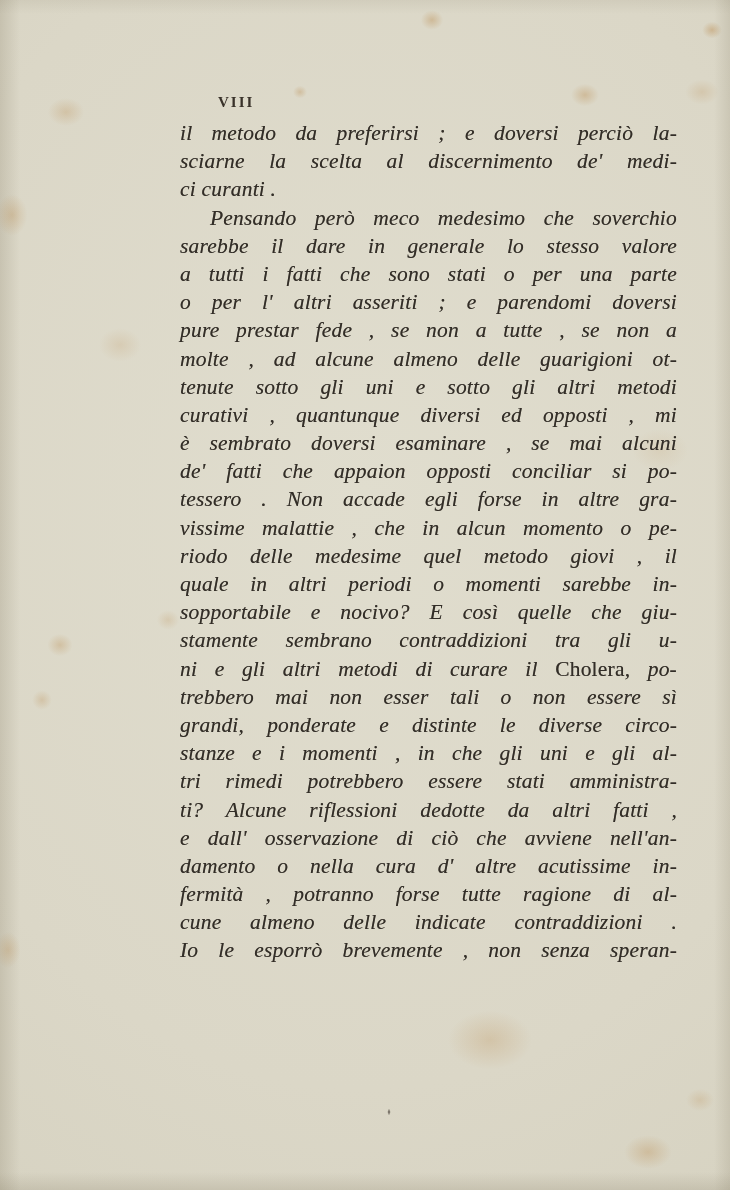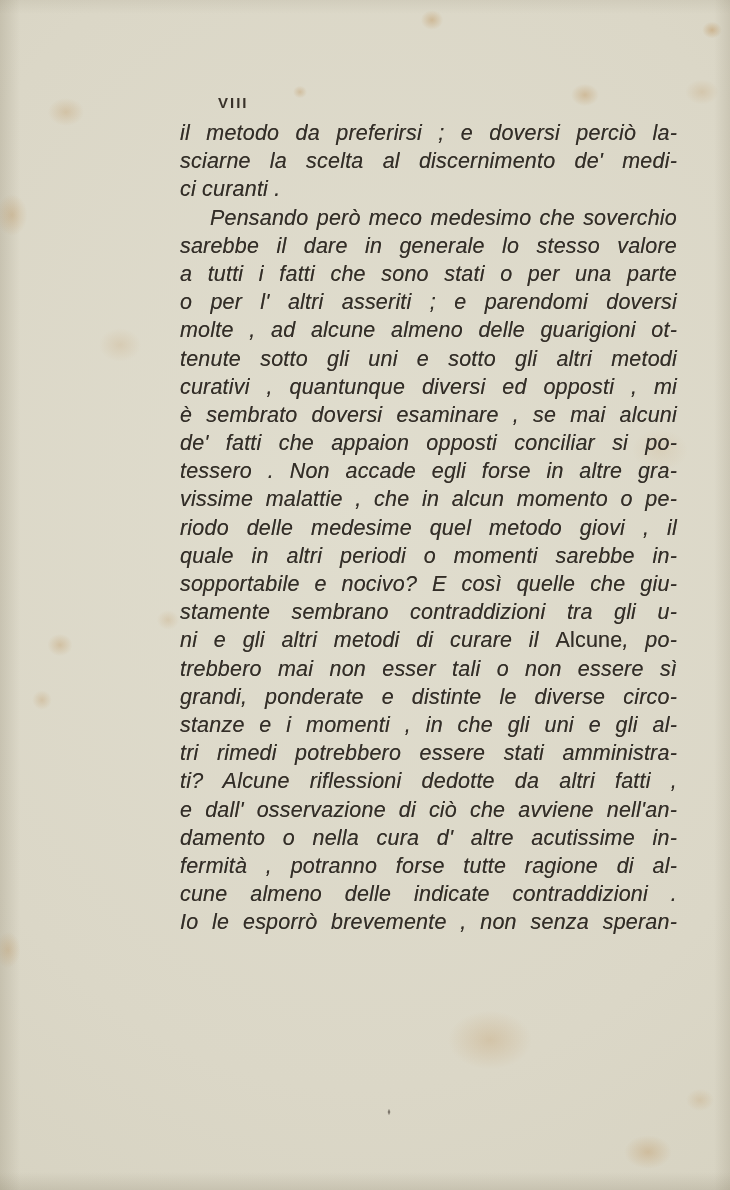--- a/index.html
+++ b/index.html
@@ -11,21 +11,21 @@
     position: relative;
     width: 730px;
     height: 1190px;
     overflow: hidden;
     background:
       linear-gradient(90deg, rgba(120,110,85,.20) 0px, rgba(120,110,85,0) 20px),
       linear-gradient(270deg, rgba(120,110,85,.16) 0px, rgba(120,110,85,0) 16px),
       linear-gradient(0deg, rgba(120,110,85,.18) 0px, rgba(120,110,85,0) 18px),
       linear-gradient(180deg, rgba(120,110,85,.10) 0px, rgba(120,110,85,0) 14px),
       radial-gradient(ellipse 120% 90% at 50% 42%, #e0ddce 0%, #dbd7c7 55%, #d3cfbd 100%);
-    font-family: Liberation Sans, sans-serif;
+    font-family: Liberation Serif, serif;
   }
   
   .spots {
     position: absolute;
     inset: 0;
     pointer-events: none;
     background-image:
       radial-gradient(16px 14px at 432px 20px,  rgba(186,140,80,.40), rgba(186,140,80,0) 70%),
       radial-gradient(20px 16px at 585px 95px,  rgba(186,140,80,.38), rgba(186,140,80,0) 70%),
       radial-gradient(14px 12px at 712px 30px,  rgba(186,140,80,.45), rgba(186,140,80,0) 70%),
@@ -90,32 +90,33 @@
   <div class="spots"></div>
   <div class="folio">VIII</div>
   <div class="text-block" id="text-block">
       <div class="line">il metodo da preferirsi ; e doversi perciò la-</div>
       <div class="line">sciarne la scelta al discernimento de' medi-</div>
       <div class="line no-justify">ci curanti .</div>
       <div class="line indent">Pensando però meco medesimo che soverchio</div>
       <div class="line">sarebbe il dare in generale lo stesso valore</div>
       <div class="line">a tutti i fatti che sono stati o per una parte</div>
       <div class="line">o per l' altri asseriti ; e parendomi doversi</div>
+      <div class="line">pure prestar fede , se non a tutte , se non a</div>
       <div class="line">molte , ad alcune almeno delle guarigioni ot-</div>
       <div class="line">tenute sotto gli uni e sotto gli altri metodi</div>
       <div class="line">curativi , quantunque diversi ed opposti , mi</div>
       <div class="line">è sembrato doversi esaminare , se mai alcuni</div>
       <div class="line">de' fatti che appaion opposti conciliar si po-</div>
       <div class="line">tessero . Non accade egli forse in altre gra-</div>
       <div class="line">vissime malattie , che in alcun momento o pe-</div>
       <div class="line">riodo delle medesime quel metodo giovi , il</div>
       <div class="line">quale in altri periodi o momenti sarebbe in-</div>
       <div class="line">sopportabile e nocivo? E così quelle che giu-</div>
       <div class="line">stamente sembrano contraddizioni tra gli u-</div>
-      <div class="line"><span>ni e gli altri metodi di curare il </span><span class="roman">Alcune</span><span>, po-</span></div>
+      <div class="line"><span>ni e gli altri metodi di curare il </span><span class="roman">Cholera</span><span>, po-</span></div>
       <div class="line">trebbero mai non esser tali o non essere sì</div>
       <div class="line">grandi, ponderate e distinte le diverse circo-</div>
       <div class="line">stanze e i momenti , in che gli uni e gli al-</div>
       <div class="line">tri rimedi potrebbero essere stati amministra-</div>
       <div class="line">ti? Alcune riflessioni dedotte da altri fatti ,</div>
       <div class="line">e dall' osservazione di ciò che avviene nell'an-</div>
       <div class="line">damento o nella cura d' altre acutissime in-</div>
       <div class="line">fermità , potranno forse tutte ragione di al-</div>
       <div class="line">cune almeno delle indicate contraddizioni .</div>
       <div class="line">Io le esporrò brevemente , non senza speran-</div>

